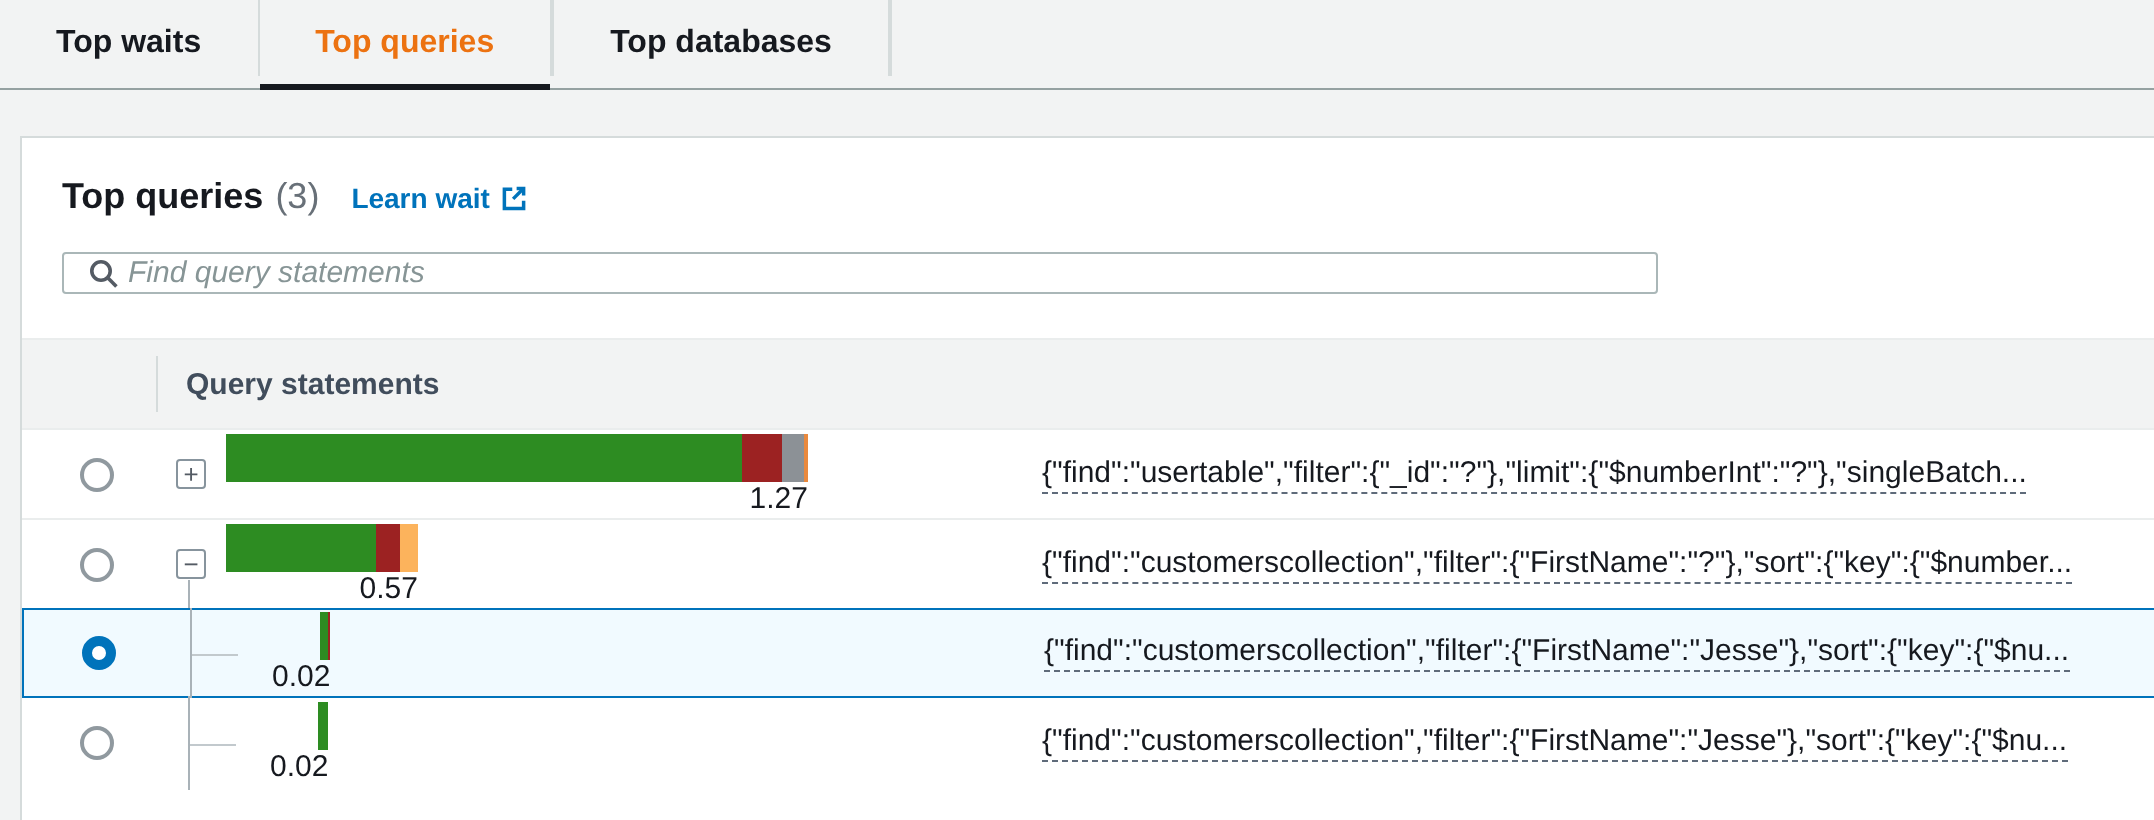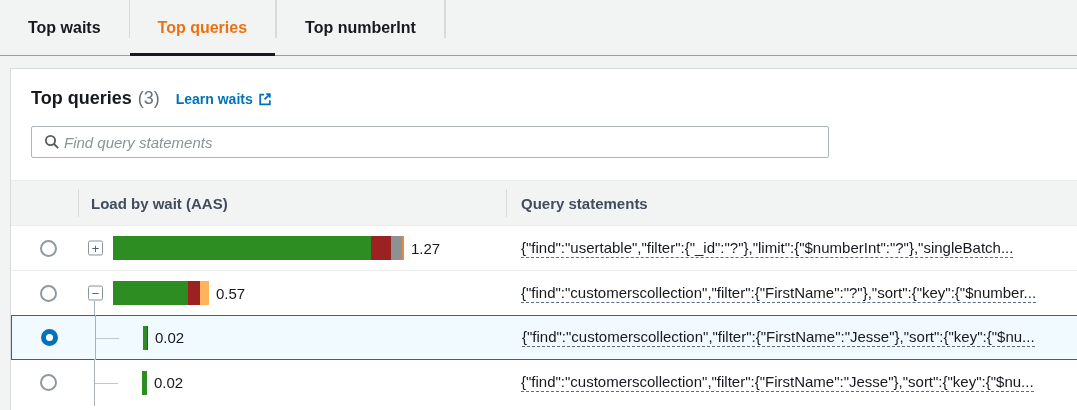--- a/index.html
+++ b/index.html
@@ -1,40 +1,40 @@
 <!DOCTYPE html>
 <html><head>
 <meta charset="utf-8">
 <style>
   * { margin:0; padding:0; box-sizing:border-box; }
   html,body { width:1077px; height:410px; overflow:hidden;
     font-family:"Liberation Sans", sans-serif; background:#f2f3f3; color:#16191f; }
 
   
-  .tabbar { height:56px; display:flex; align-items:stretch;
+  .tabbar { height:45px; display:flex; align-items:stretch;
     border-bottom:1px solid #95a1a1; background:#f2f3f3; }
   .tab { padding:0 28px; font-weight:700; font-size:16px; color:#16191f;
     display:flex; align-items:center; position:relative; cursor:pointer; white-space:nowrap; }
   .tab.active { color:#ec7211; }
   .tab.active::after { content:""; position:absolute; left:0; right:0; bottom:-1px;
     height:3px; background:#16191f; }
   .tab-sep { width:1px; height:38px; background:#d5dbdb; align-self:flex-start; }
 
   
   .card { position:absolute; left:10px; top:68px; right:0; bottom:-2px;
     background:#fff; border-top:1px solid #d5dbdb; border-left:1px solid #d5dbdb; }
   .card-head { padding:17px 20px 0 20px; display:flex; align-items:baseline; }
   .panel-title { font-size:18px; font-weight:700; color:#16191f; line-height:24px; }
   .panel-count { font-size:18px; font-weight:400; color:#687078; margin-left:6px; }
   .learn-more { margin-left:16px; font-size:14px; font-weight:700; color:#0073bb;
     text-decoration:none; display:inline-flex; align-items:center; cursor:pointer; }
   .learn-more svg { margin-left:5px; }
 
   .search-row { margin:16px 20px 0 20px; }
-  .search-box { width:798px; height:32px; border:1px solid #aab7b8; border-radius:2px;
+  .search-box { width:798px; height:21px; border:1px solid #aab7b8; border-radius:2px;
     background:#fff; display:flex; align-items:center; padding:0 8px; }
   .search-box svg { flex:0 0 auto; margin:0 4px; }
   .search-box input { flex:1; border:none; outline:none; font-size:15px; font-style:italic;
     color:#16191f; background:transparent; font-family:"Liberation Sans", sans-serif; }
   .search-box input::placeholder { color:#879596; font-style:italic; opacity:1; }
 
   
   .thead { display:grid; grid-template-columns:67px 428px auto; height:45px;
     background:#f2f3f3; align-items:center; margin-top:22px; border-top:1px solid #eaeded; }
   .th { font-weight:700; font-size:15px; color:#414d5c; position:relative; height:100%;
@@ -53,70 +53,69 @@
   .radio { width:17px; height:17px; border-radius:50%; border:2px solid #90999f;
     background:#fff; display:inline-block; }
   .radio.checked { border:5px solid #0073bb; }
   .expander { position:absolute; left:10px; top:50%; transform:translateY(-50%);
     width:15px; height:15px; border:1px solid #87949d; border-radius:2px; color:#545b64;
     font-size:13px; line-height:1; display:flex; align-items:center; justify-content:center;
     background:#fff; z-index:2; }
   .tree-down { position:absolute; left:16px; top:30px; bottom:-1px; width:1px; background:#a9b2b8; }
   .tree-through { position:absolute; left:16px; top:-1px; bottom:-1px; width:1px; background:#a9b2b8; }
   .tree-stub { position:absolute; left:17px; top:50%; width:23px; height:1px; background:#c2c9cd; }
-  .bar-wrap { display:flex; align-items:center; margin-left:35px; }
-  .bar-wrap.child { margin-left:64px; }
+  .bar-wrap { display:flex; align-items:flex-end; margin-left:35px;flex-direction:column; }
+  .bar-wrap.child { margin-left:50px; }
   .bar { display:flex; height:24px; }
   .seg { display:block; height:100%; }
   .val { margin-left:7px; font-size:15px; color:#16191f; }
   .c-query { padding-left:15px; overflow:hidden; }
   .qtext { font-size:15px; color:#16191f; white-space:nowrap;
     border-bottom:1px dashed #5f6b7a; padding-bottom:1px; }
 </style>
 </head>
 <body>
 
 <nav class="tabbar" id="tabbar">
     <span class="tab">Top waits</span>
     <span class="tab-sep"></span>
     <span class="tab active">Top queries</span>
     <span class="tab-sep"></span>
     <span class="tab-sep"></span>
-    <span class="tab">Top numberInt</span>
+    <span class="tab">Top databases</span>
     <span class="tab-sep"></span>
     <span class="tab-sep"></span>
   </nav>
 
 <section class="card">
   <div class="card-head">
     <span class="panel-title">Top queries</span>
     <span class="panel-count">(3)</span>
     <a class="learn-more">
-      <span>Learn waits</span>
+      <span>Learn wait</span>
       <svg width="14" height="14" viewBox="0 0 16 16">
         <path d="M13.5 9.5v4.5h-11v-11h4.5" fill="none" stroke="#0073bb" stroke-width="2"></path>
         <path d="M9.5 2.5h4v4" fill="none" stroke="#0073bb" stroke-width="2"></path>
         <path d="M13.3 2.7L7.5 8.5" fill="none" stroke="#0073bb" stroke-width="2"></path>
       </svg>
     </a>
   </div>
 
   <div class="search-row">
     <div class="search-box">
       <svg width="16" height="16" viewBox="0 0 16 16">
         <circle cx="6.5" cy="6.5" r="4.6" fill="none" stroke="#545b64" stroke-width="1.8"></circle>
         <line x1="10" y1="10" x2="14.2" y2="14.2" stroke="#545b64" stroke-width="1.8"></line>
       </svg>
       <input type="text" value="" placeholder="Find query statements" style="">
     </div>
   </div>
 
   <div class="thead">
     <div class="th"></div>
-    <div class="th load">Load by wait (AAS)</div>
     <div class="th query">Query statements</div>
   </div>
 
   <div id="rows">
       <div class="trow">
         <div class="cell c-sel">
           <span class="radio"></span>
         </div>
         <div class="cell c-load">
           <span class="expander">+</span>

